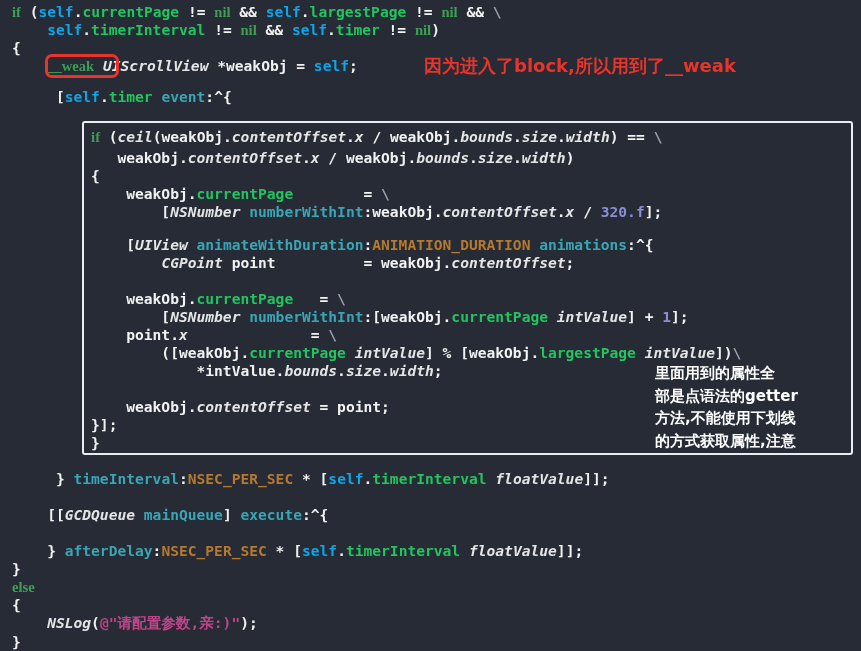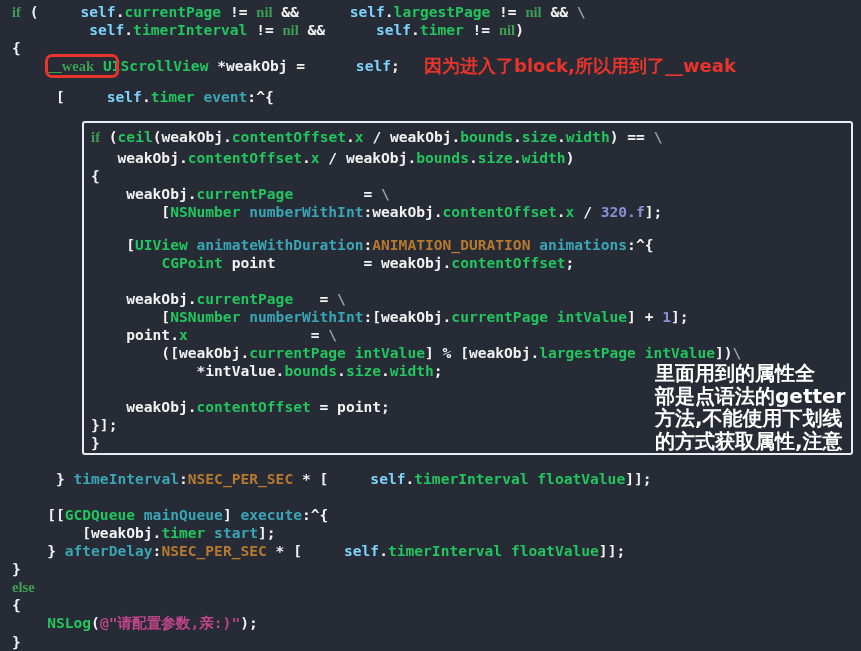--- a/index.html
+++ b/index.html
@@ -30,23 +30,23 @@
     white-space: pre;
     font-family: "DejaVu Sans Mono", "Liberation Mono", monospace;
     font-size: 14.6px;
     font-weight: bold;
     line-height: 16px;
     letter-spacing: 0px;
     color: #e6e6e6;
   }
   
   .kw      { color: #3f9e54; font-family: Liberation Serif, serif; }      
-  .selfkw  { color: #7dd3fc; margin-left: 42px; }      
+  .selfkw  { color: #0ea5e9; }      
   .prop    { color: #22c55e; }      
-  .type    { color: #22c55e; }      
+  .type    { color: #e5e5e5; font-style: italic; }      
   .msg     { color: #3aa6b5; }      
   .plain   { color: #f2f2f2; }      
   .num     { color: #8b8fd6; }      
   .macro   { color: #b5792f; }      
   .str     { color: #c0458a; }      
   .cont    { color: #9aa0ad; }
 
   
   #code-box {
     position: absolute;
@@ -80,21 +80,21 @@
   #note-weak {
     left: 424px;
     top: 55px;
     font-size: 18px;
     line-height: 22px;
     color: #e8342a;
   }
   #note-getter {
     left: 655px;
     top: 362px;
-    font-size: 20px;
+    font-size: 15px;
     line-height: 22.5px;
     color: #ffffff;
     text-align: left;
   }
 </style>
 </head>
 <body>
 
 <div id="screen">
 
@@ -114,21 +114,20 @@
       <div class="line" style="top: 291px; left: 12px;"><span class="plain">             weakObj.</span><span class="prop">currentPage</span><span class="plain">   = </span><span class="cont">\</span></div>
       <div class="line" style="top: 309px; left: 12px;"><span class="plain">                 [</span><span class="type">NSNumber</span><span class="plain"> </span><span class="msg">numberWithInt</span><span class="plain">:[weakObj.</span><span class="prop">currentPage</span><span class="plain"> </span><span class="type">intValue</span><span class="plain">] + </span><span class="num">1</span><span class="plain">];</span></div>
       <div class="line" style="top: 327px; left: 12px;"><span class="plain">             point.</span><span class="type">x</span><span class="plain">              = </span><span class="cont">\</span></div>
       <div class="line" style="top: 345px; left: 12px;"><span class="plain">                 ([weakObj.</span><span class="prop">currentPage</span><span class="plain"> </span><span class="type">intValue</span><span class="plain">] % [weakObj.</span><span class="prop">largestPage</span><span class="plain"> </span><span class="type">intValue</span><span class="plain">])</span><span class="cont">\</span></div>
       <div class="line" style="top: 363px; left: 12px;"><span class="plain">                     *intValue.</span><span class="type">bounds</span><span class="plain">.</span><span class="type">size</span><span class="plain">.</span><span class="type">width</span><span class="plain">;</span></div>
       <div class="line" style="top: 399px; left: 12px;"><span class="plain">             weakObj.</span><span class="type">contentOffset</span><span class="plain"> = point;</span></div>
       <div class="line" style="top: 417px; left: 12px;"><span class="plain">         }];</span></div>
       <div class="line" style="top: 435px; left: 12px;"><span class="plain">         }</span></div>
       <div class="line" style="top: 471px; left: 12px;"><span class="plain">     } </span><span class="msg">timeInterval</span><span class="plain">:</span><span class="macro">NSEC_PER_SEC</span><span class="plain"> * [</span><span class="selfkw">self</span><span class="plain">.</span><span class="prop">timerInterval</span><span class="plain"> </span><span class="type">floatValue</span><span class="plain">]];</span></div>
       <div class="line" style="top: 507px; left: 12px;"><span class="plain">    [[</span><span class="type">GCDQueue</span><span class="plain"> </span><span class="msg">mainQueue</span><span class="plain">] </span><span class="msg">execute</span><span class="plain">:^{</span></div>
-      <div class="line" style="top: 525px; left: 12px;"><span class="plain">        [weakObj.</span><span class="prop">timer</span><span class="plain"> </span><span class="msg">start</span><span class="plain">];</span></div>
       <div class="line" style="top: 543px; left: 12px;"><span class="plain">    } </span><span class="msg">afterDelay</span><span class="plain">:</span><span class="macro">NSEC_PER_SEC</span><span class="plain"> * [</span><span class="selfkw">self</span><span class="plain">.</span><span class="prop">timerInterval</span><span class="plain"> </span><span class="type">floatValue</span><span class="plain">]];</span></div>
       <div class="line" style="top: 561px; left: 12px;"><span class="plain">}</span></div>
       <div class="line" style="top: 579px; left: 12px;"><span class="kw">else</span></div>
       <div class="line" style="top: 597px; left: 12px;"><span class="plain">{</span></div>
       <div class="line" style="top: 615px; left: 12px;"><span class="plain">    </span><span class="type">NSLog</span><span class="plain">(</span><span class="str">@"请配置参数,亲:)"</span><span class="plain">);</span></div>
       <div class="line" style="top: 634px; left: 12px;"><span class="plain">}</span></div>
     </div>
 
   <div id="code-box"></div>
 

